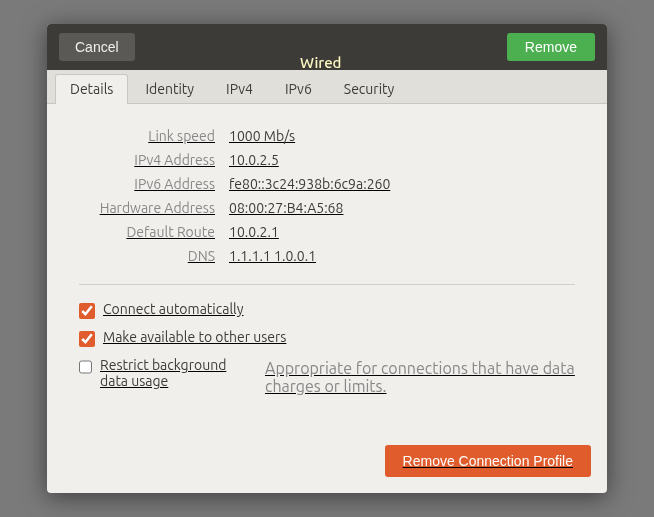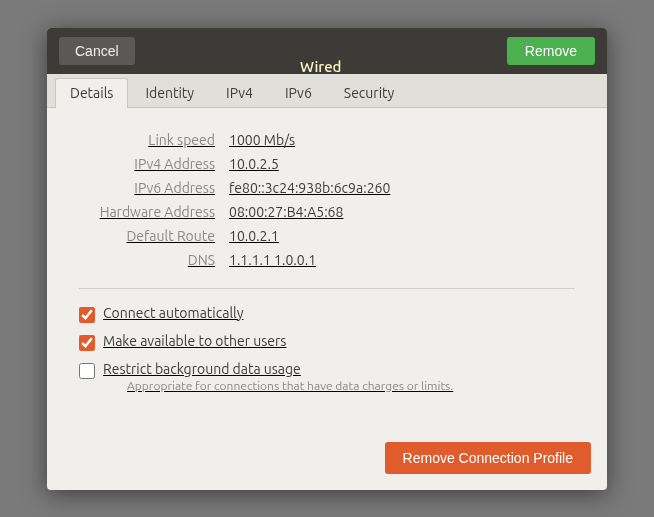--- a/index.html
+++ b/index.html
@@ -133,37 +133,38 @@
       height: 16px;
       accent-color: #e05c2c;
     }
 
     .checkbox-label {
       font-size: 14px;
       color: #3c3b37;
     }
 
     .checkbox-sublabel {
-      font-size: 12px;
+      font-size: 16px;
       color: #888;
       margin-left: 24px;
       margin-top: 2px;
       display: block;
     }
 
     .checkbox-container {
       display: flex;
-      flex-direction: column;
+      flex-direction: row;
     }
 
     .bottom-bar {
       display: flex;
       justify-content: flex-end;
       padding: 12px 16px 16px;
       border-top: none;
+      text-decoration: underline;
     }
 
     .remove-btn {
       background: #e05c2c;
       color: white;
       border: none;
       border-radius: 3px;
       padding: 8px 18px;
       cursor: pointer;
       font-size: 14px;

